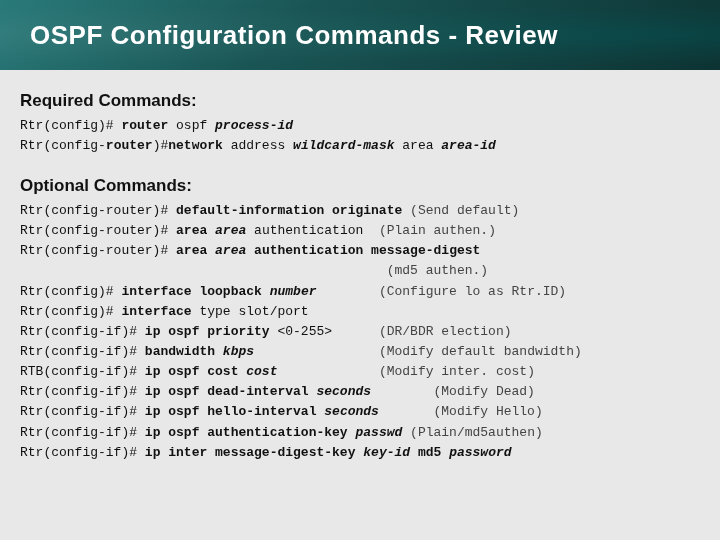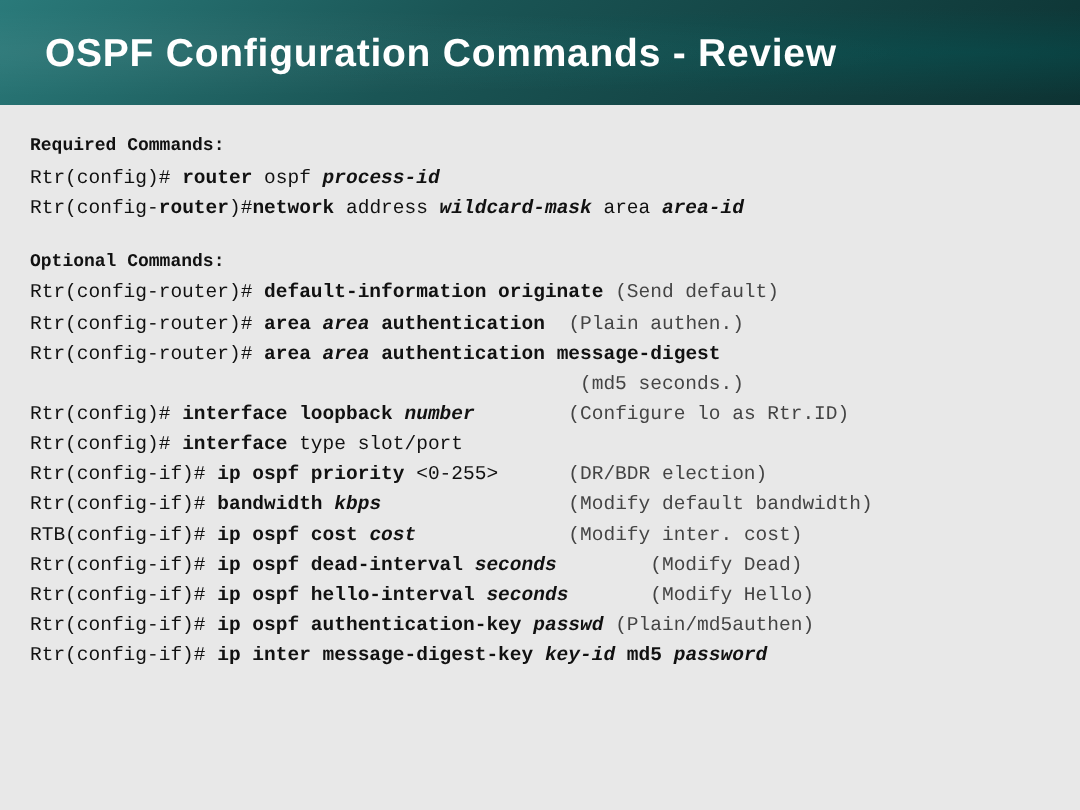--- a/index.html
+++ b/index.html
@@ -45,23 +45,23 @@
     .content {
       background: #e8e8e8;
       flex: 1;
       padding: 18px 20px 12px 20px;
       font-family: 'Courier New', Courier, monospace;
       font-size: 13px;
       color: #111;
       line-height: 1.55;
     }
     .section-label {
-      font-family: Liberation Mono, monospace;
+      font-family: Liberation Sans, sans-serif;
       font-weight: bold;
-      font-size: 12px;
+      font-size: 17px;
       color: #111;
       margin-bottom: 2px;
     }
     .code-block {
       margin-bottom: 4px;
     }
     .code-line {
       display: block;
       white-space: pre;
     }
@@ -87,23 +87,23 @@
     <div class="code-block">
       <span class="code-line">Rtr(config)# <span style="font-weight:bold;">router</span> ospf <span class="italic">process-id</span></span>
       <span class="code-line">Rtr(config-<span style="font-weight:bold;">router</span>)#<span style="font-weight:bold;">network</span> address <span class="italic">wildcard-mask</span> area <span class="italic">area-id</span></span>
     </div>
 
     <div class="spacer"></div>
 
     <div class="section-label">Optional Commands:</div>
     <div class="code-block">
       <span class="code-line">Rtr(config-router)# <span style="font-weight:bold;">default-information originate</span> <span class="comment-paren">(Send default)</span></span>
-      <span class="code-line">Rtr(config-router)# <span style="font-weight:bold;">area</span> <span class="italic">area</span> <span style="font-weight:bold;margin-top:19px;">authentication</span>  <span class="comment-paren">(Plain authen.)</span></span>
+      <span class="code-line">Rtr(config-router)# <span style="font-weight:bold;">area</span> <span class="italic">area</span> <span style="font-weight:normal;margin-top:19px;">authentication</span>  <span class="comment-paren">(Plain authen.)</span></span>
       <span class="code-line">Rtr(config-router)# <span style="font-weight:bold;">area</span> <span class="italic">area</span> <span style="font-weight:bold;text-align:center;">authentication message-digest</span></span>
-      <span class="code-line">                                               <span class="comment-paren">(md5 seconds.)</span></span>
+      <span class="code-line">                                               <span class="comment-paren">(md5 authen.)</span></span>
       <span class="code-line">Rtr(config)# <span style="font-weight:bold;">interface loopback</span> <span class="italic">number</span>        <span class="comment-paren">(Configure lo as Rtr.ID)</span></span>
       <span class="code-line">Rtr(config)# <span style="font-weight:bold;">interface</span> type slot/port</span>
       <span class="code-line">Rtr(config-if)# <span style="font-weight:bold;">ip ospf priority</span> &lt;0-255&gt;      <span class="comment-paren">(DR/BDR election)</span></span>
       <span class="code-line">Rtr(config-if)# <span style="font-weight:bold;">bandwidth</span> <span class="italic">kbps</span>                <span class="comment-paren">(Modify default bandwidth)</span></span>
       <span class="code-line">RTB(config-if)# <span style="font-weight:bold;">ip ospf cost</span> <span class="italic">cost</span>             <span class="comment-paren">(Modify inter. cost)</span></span>
       <span class="code-line">Rtr(config-if)# <span style="font-weight:bold;">ip ospf dead-interval</span> <span class="italic">seconds</span>        <span class="comment-paren">(Modify Dead)</span></span>
       <span class="code-line">Rtr(config-if)# <span style="font-weight:bold;">ip ospf hello-interval</span> <span class="italic">seconds</span>       <span class="comment-paren">(Modify Hello)</span></span>
       <span class="code-line">Rtr(config-if)# <span style="font-weight:bold;">ip ospf authentication-key</span> <span class="italic">passwd</span> <span class="comment-paren">(Plain/md5authen)</span></span>
       <span class="code-line">Rtr(config-if)# <span style="font-weight:bold;">ip inter message-digest-key</span> <span class="italic">key-id</span> <span style="font-weight:bold;">md5</span> <span class="italic">password</span></span>
     </div>

